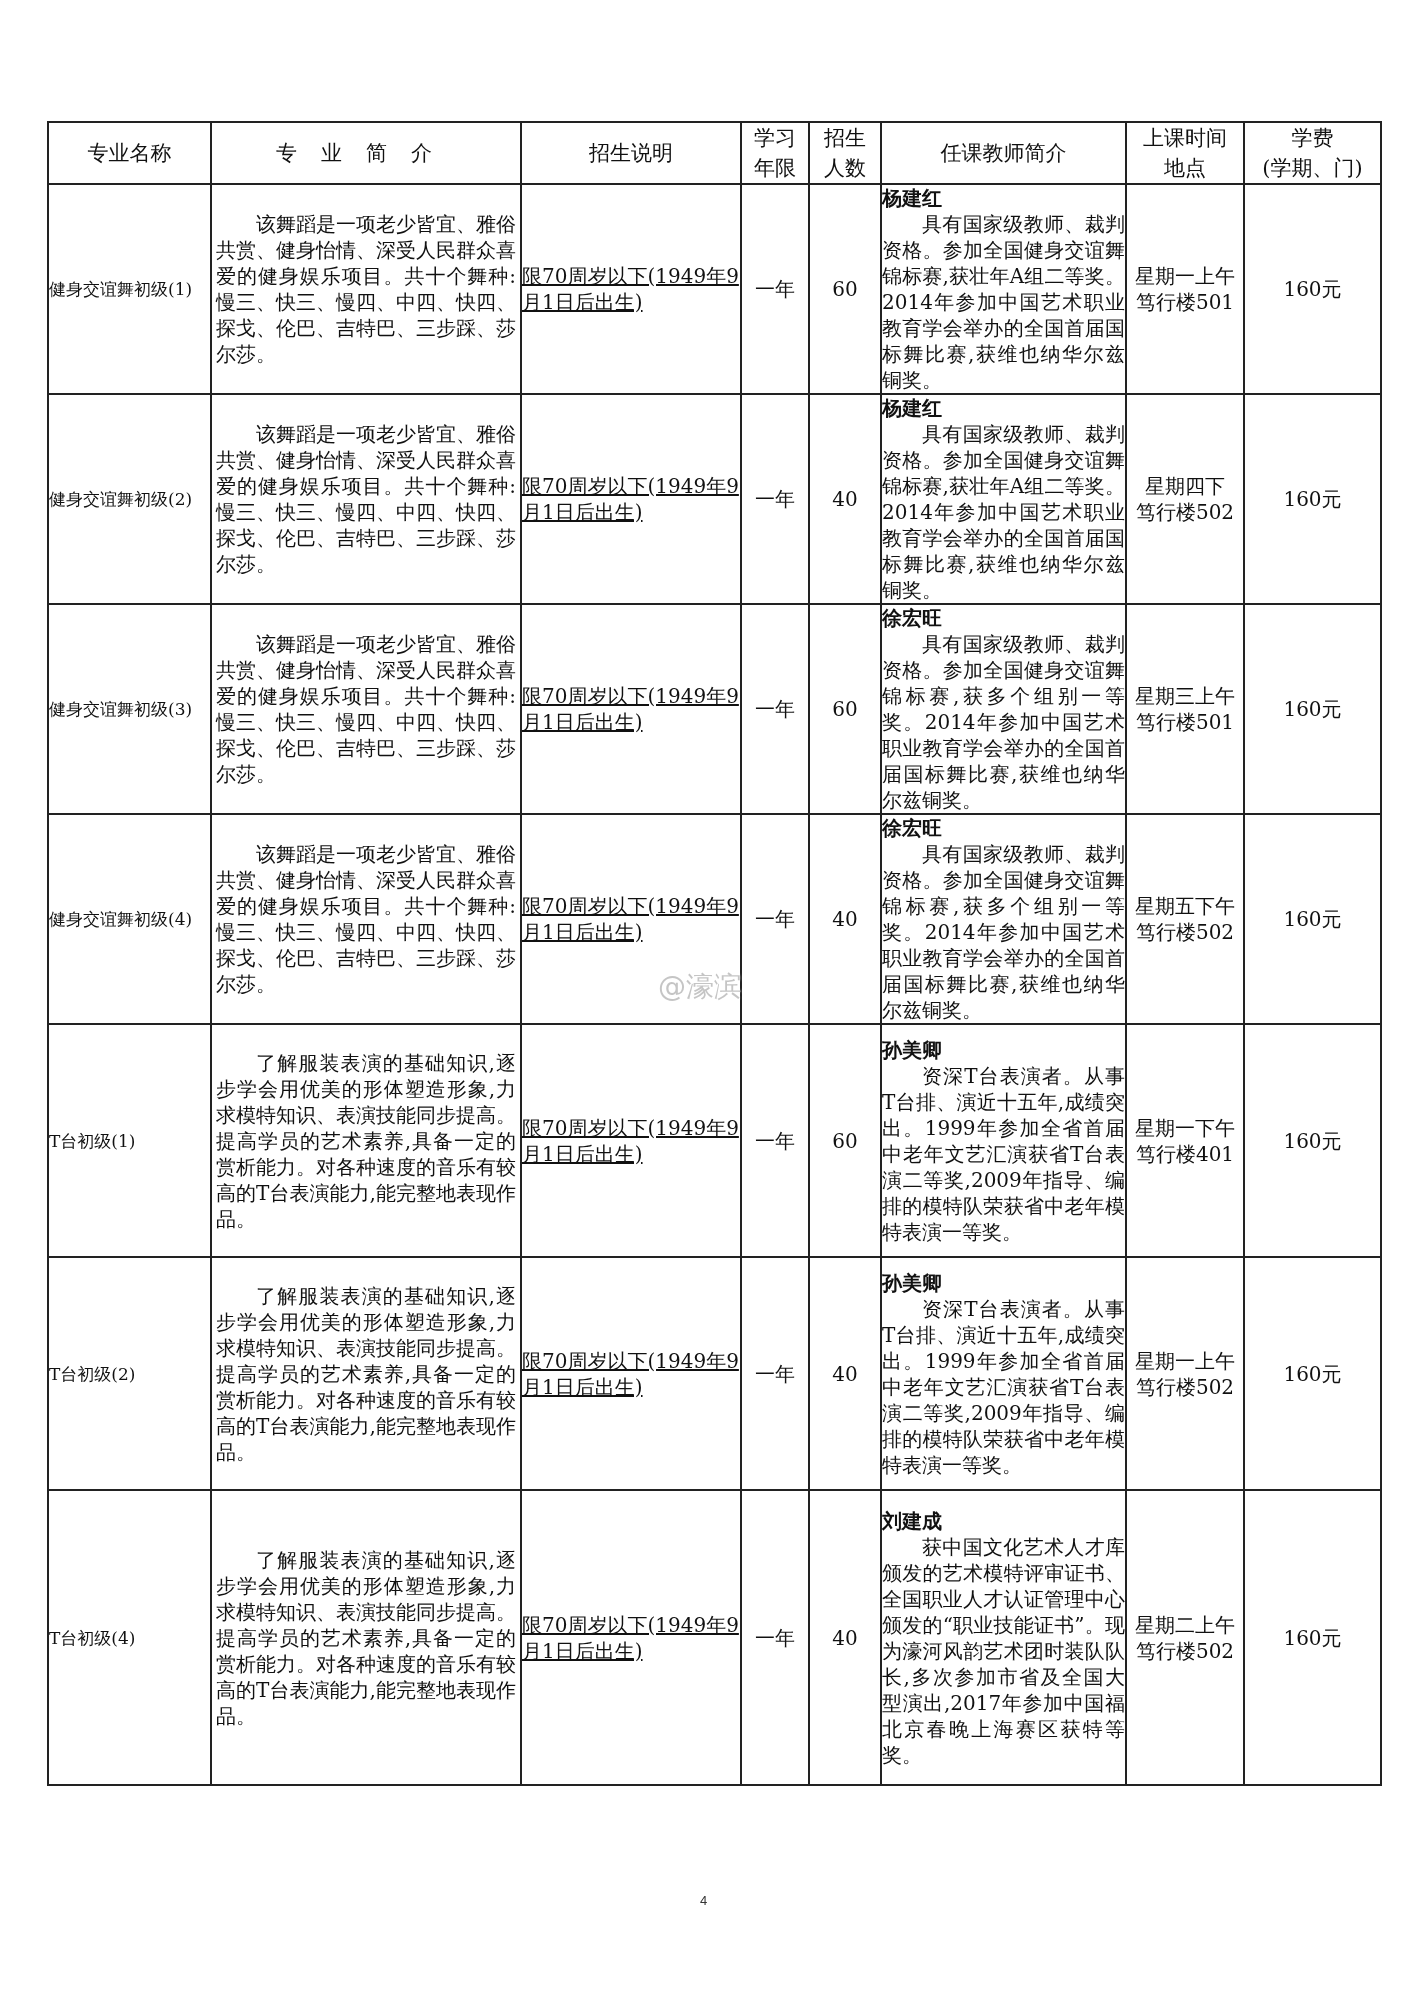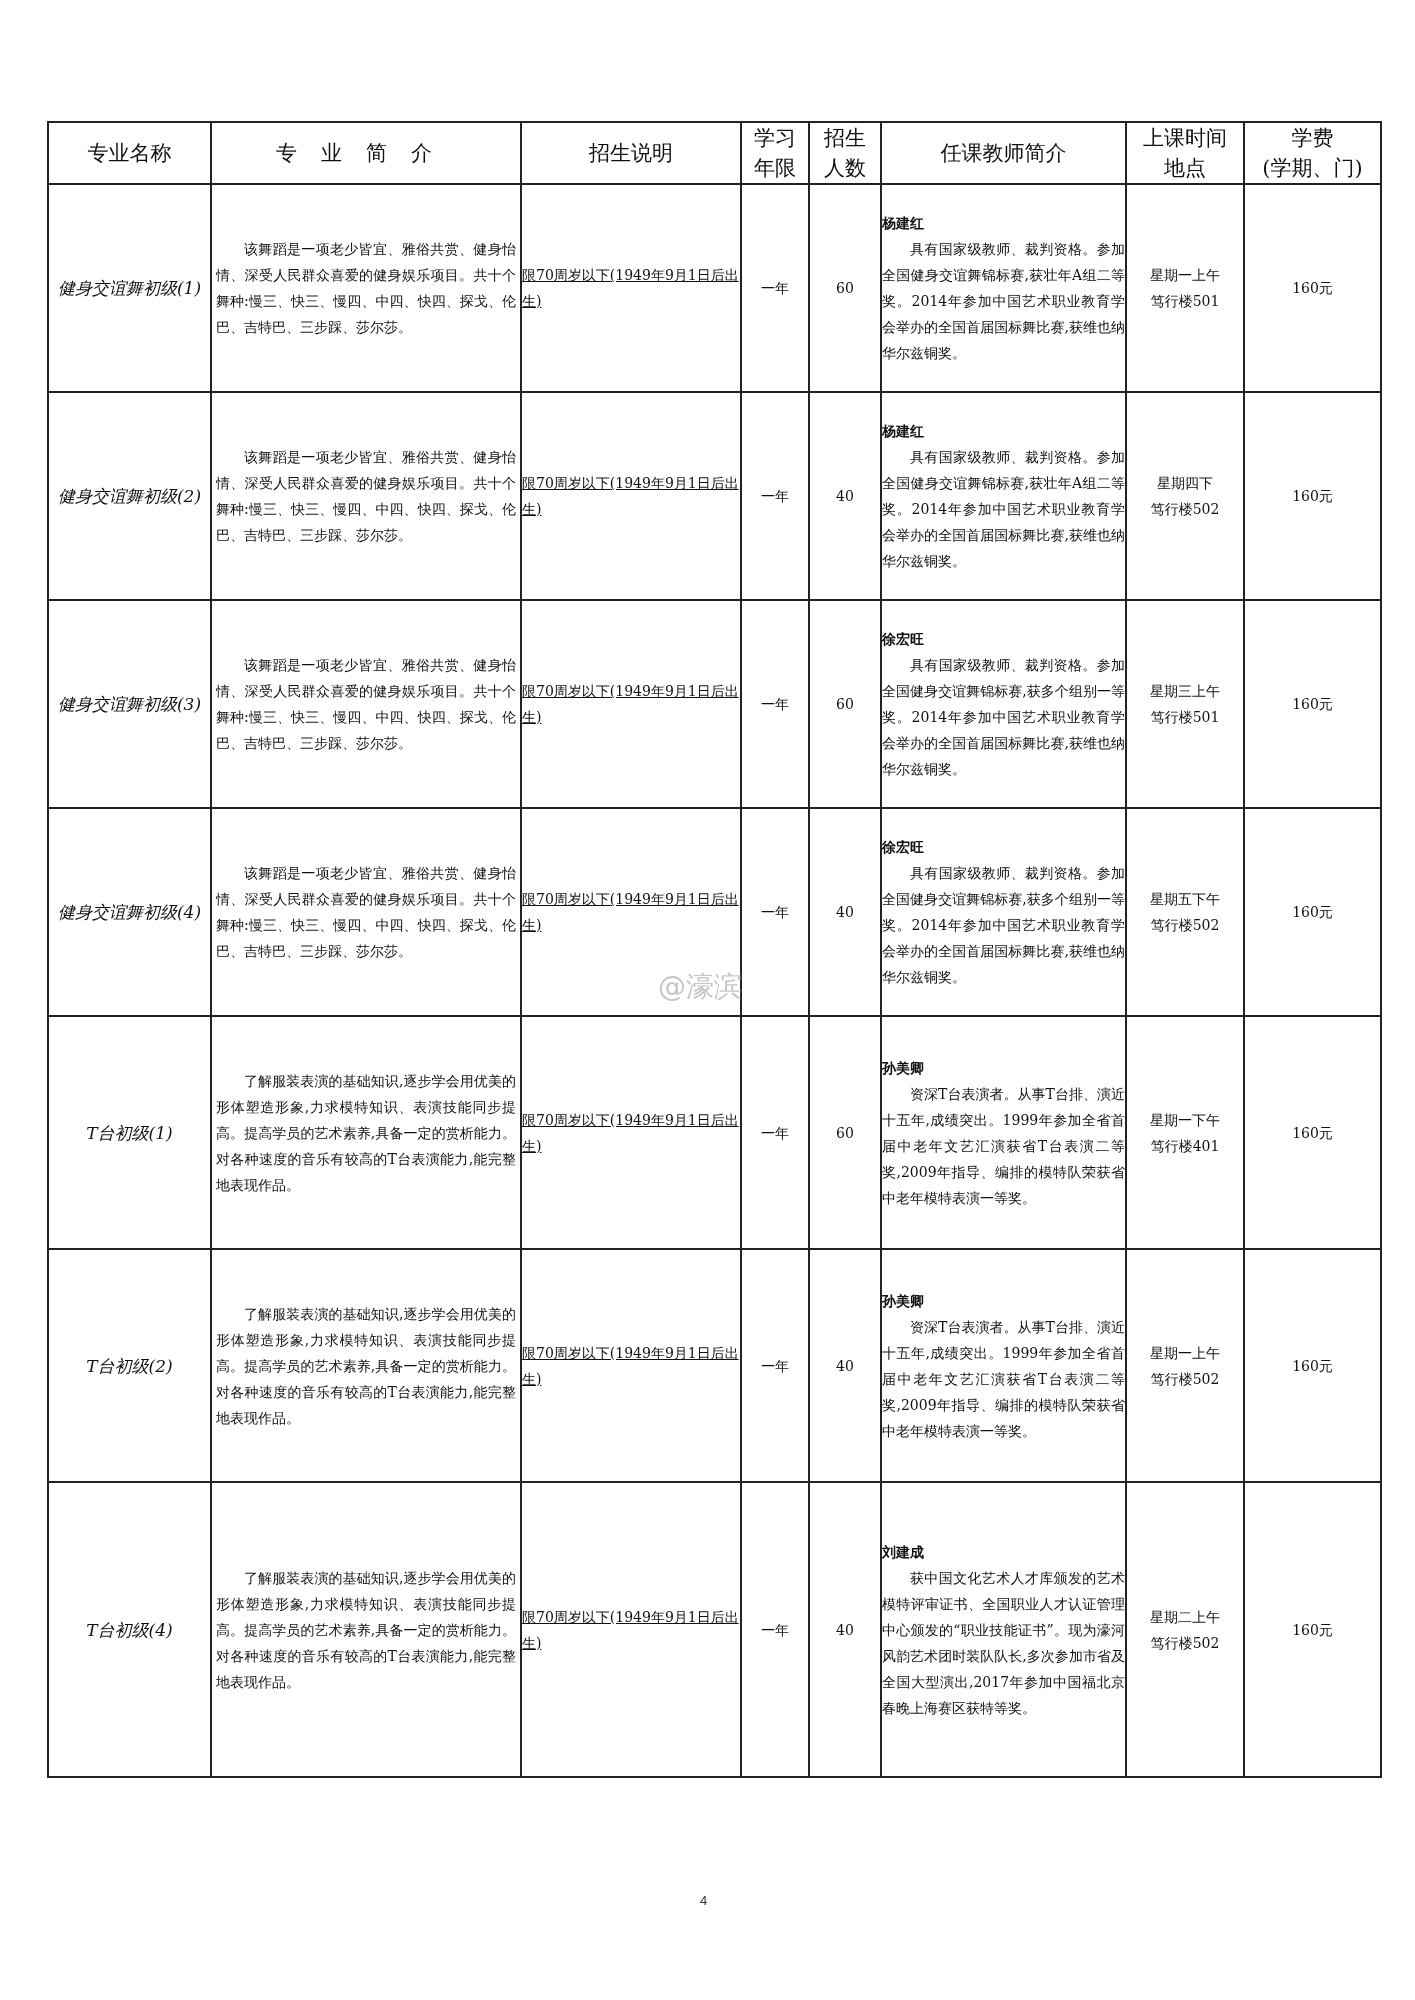--- a/index.html
+++ b/index.html
@@ -2,23 +2,23 @@
 <html><head>
 <meta charset="utf-8">
 <style>
   html, body { margin:0; padding:0; background:#ffffff; }
   body { width:1415px; height:2000px; position:relative; font-family:"DejaVu Serif", serif; color:#111; }
   .page { position:absolute; left:0; top:0; width:1415px; height:1656px; background:#fff; }
   table.courses { position:absolute; left:47px; top:121px; border-collapse:collapse; table-layout:fixed; width:1333px; }
   table.courses td, table.courses th { border:2px solid #222; padding:0; vertical-align:middle; }
   th { font-weight:normal; font-size:21px; line-height:30px; text-align:center; height:60px; }
   th.wide-letter { letter-spacing:24px; padding-left:24px;margin-top:8px; }
-  td { font-size:14px; line-height:26px; }
+  td { font-size:20px; line-height:26px; }
   td.center { text-align:center; }
-  td.name { text-align:center; font-size:17px;font-style:italic; }
+  td.name { text-align:left; font-size:17px; }
   td.intro { padding:0 10px 0 14px; text-align:justify; }
   td.intro p { margin:4px; text-indent:2em; }
   td.req { padding:0 6px 0 8px;text-decoration:underline; }
   td.teacher { padding:2px 8px 2px 10px; vertical-align:middle; }
   td.teacher .tname { font-weight:bold; display:block; }
   td.teacher .tbio { display:block; text-indent:2em; text-align:justify; }
   tr.r1 td { height:206px; }
   tr.r2 td { height:206px; }
   tr.r3 td { height:206px; }
   tr.r4 td { height:206px; }

